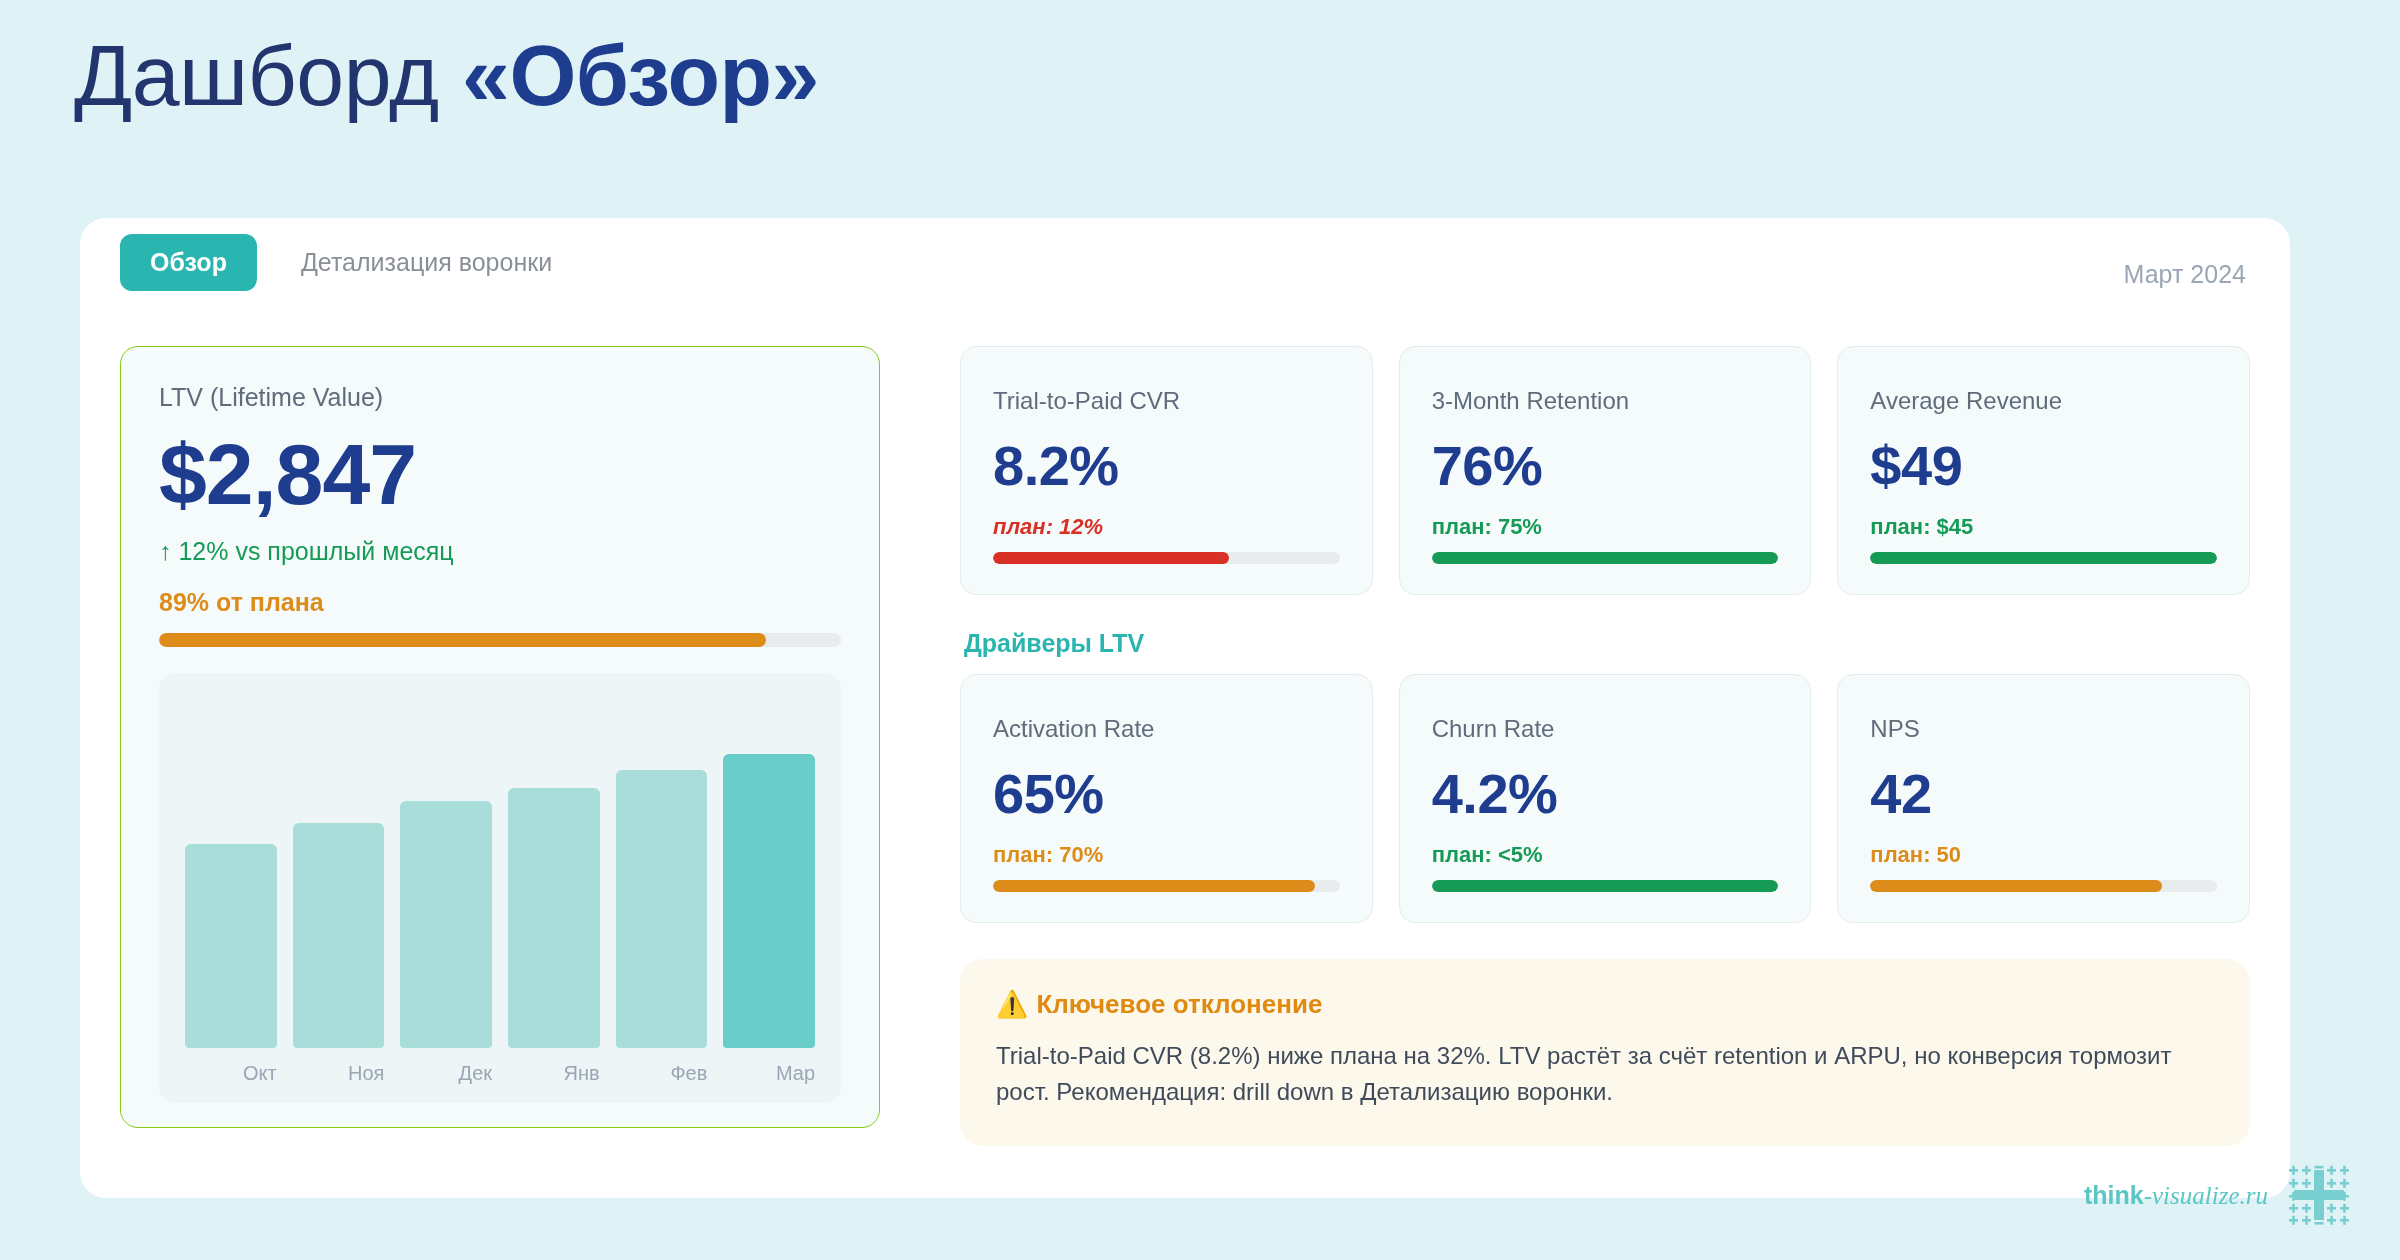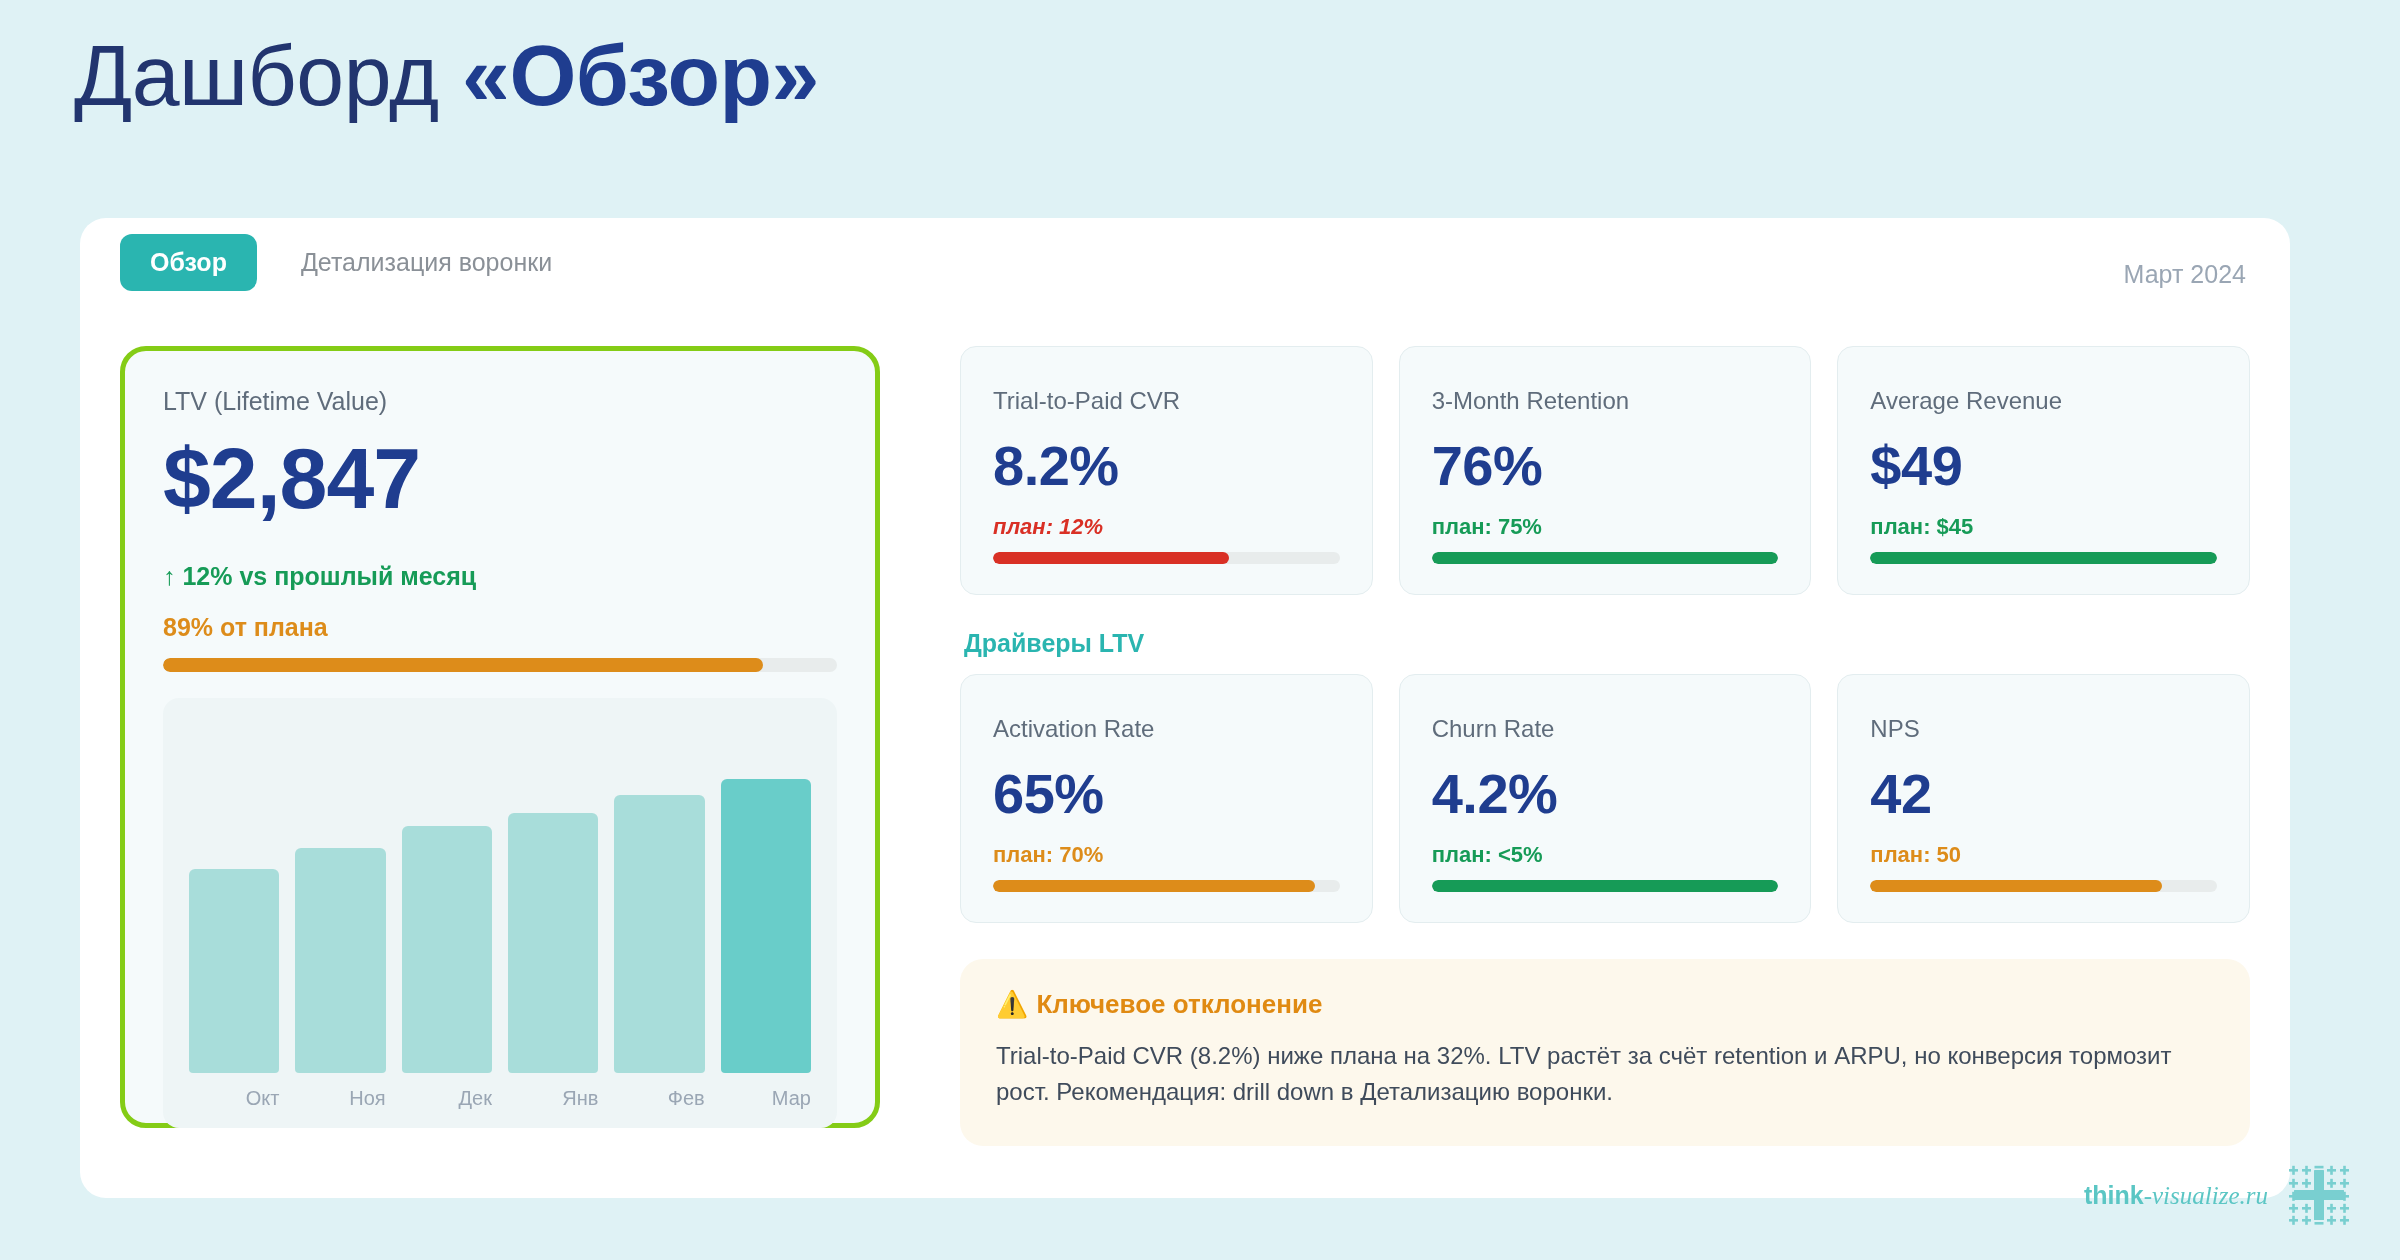--- a/index.html
+++ b/index.html
@@ -38,29 +38,29 @@
     font-size: 25px; color: #9aa6b4; white-space: nowrap;
   }
 
   
   .cols { position: absolute; left: 40px; top: 128px; right: 40px; bottom: 30px; display: flex; gap: 80px; }
   .left-col { width: 760px; flex: none; }
   .right-col { flex: 1; display: flex; flex-direction: column; }
 
   
   .ltv-card {
-    background: #f5fafb; border: 5px solid #84cc16; border-radius: 26px;
+    background: #f5fafb; border: 1px solid #84cc16; border-radius: 18px;
     padding: 36px 38px 32px 38px; height: 782px;
   }
   .ltv-label { font-size: 25px; color: #5f6c7b; }
   .ltv-value {
     font-size: 86px; font-weight: 700; color: #1f3d8f;
     line-height: 1.08; margin-top: 16px; letter-spacing: -1px;
   }
-  .ltv-delta { font-size: 25px; color: #169b57; font-weight: 700; margin-top: 37px; }
+  .ltv-delta { font-size: 25px; color: #169b57; font-weight: 400; margin-top: 16px; }
   .ltv-plan { font-size: 25px; color: #dd8c1a; font-weight: 600; margin-top: 22px; }
   .bar-track { margin-top: 16px; height: 14px; background: #e8ecec; border-radius: 7px; overflow: hidden; }
   .bar-fill { height: 100%; border-radius: 7px; }
 
   
   .chart {
     margin-top: 26px; height: 430px; background: #eef5f6; border-radius: 16px;
     padding: 20px 26px 0 26px; display: flex; align-items: flex-end;
     justify-content: space-between; gap: 16px;
   }

